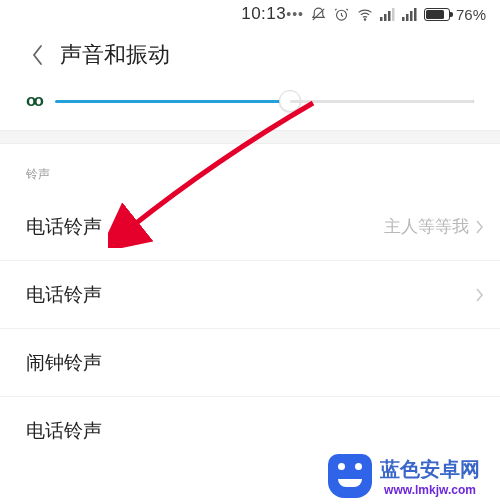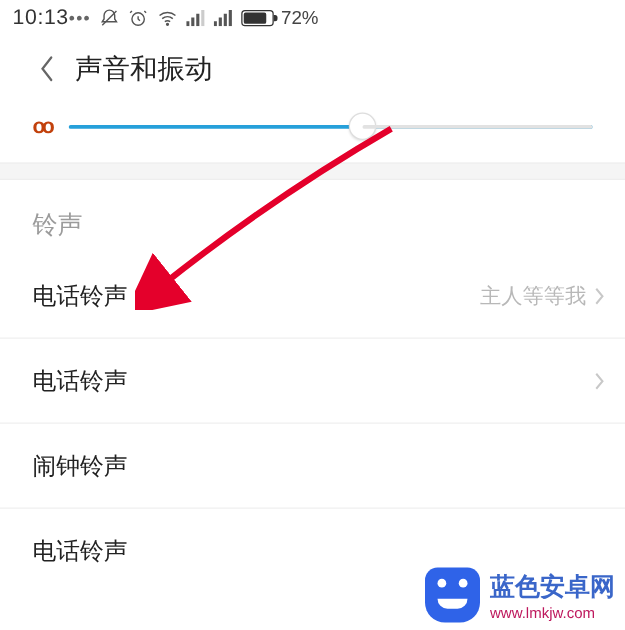--- a/index.html
+++ b/index.html
@@ -7,21 +7,21 @@
     width: 500px;
     height: 504px;
     background: #fff;
     font-family: -apple-system, "Helvetica Neue", Arial, sans-serif;
     color: #333;
     position: relative;
     overflow: hidden;
   }
   .status-bar {
     display: flex;
-    justify-content: flex-start;
+    justify-content: flex-end;
     align-items: center;
     height: 28px;
     padding: 0 14px 0 10px;
     font-size: 17px;
     color: #333;
   }
   .status-left { font-weight: 500; letter-spacing: 0.5px; }
   .status-right { display: flex; align-items: center; gap: 6px; font-size: 15px; color: #444; }
   .icon-svg { display: block; }
   .dots { letter-spacing: 1px; font-size: 14px; color: #666; }
@@ -44,21 +44,21 @@
     font-weight: 400;
     margin-left: 2px;
   }
   .slider-row {
     display: flex;
     align-items: center;
     padding: 0 26px 10px 26px;
     height: 48px;
   }
   .slider-icon {
-    color: #c2410c;
+    color: #14532d;
     font-size: 17px;
     font-weight: 600;
     letter-spacing: -3px;
     margin-right: 14px;
     font-family: Arial, sans-serif;
   }
   .slider-track {
     position: relative;
     flex: 1;
     height: 3px;
@@ -83,21 +83,21 @@
     width: 22px;
     height: 22px;
     background: #fff;
     border: 1px solid #ddd;
     border-radius: 50%;
     box-shadow: 0 1px 2px rgba(0,0,0,0.12);
   }
   .spacer { height: 14px; background: #f5f5f5; border-top: 1px solid #eee; border-bottom: 1px solid #eee; }
   .section-header {
     padding: 22px 26px 10px;
-    font-size: 20px;
+    font-size: 12px;
     color: #9b9b9b;
   }
   .list-item {
     display: flex;
     align-items: center;
     justify-content: space-between;
     padding: 0 16px 0 26px;
     height: 68px;
     border-bottom: 1px solid #f0f0f0;
     text-align: center;
@@ -110,21 +110,21 @@
   .arrow-annot {
     position: absolute;
     left: 108px;
     top: 98px;
     pointer-events: none;
   }
   
   .watermark {
     position: absolute;
     bottom: 6px;
-    right: 8px;
+    right: 20px;
     display: flex;
     align-items: center;
     gap: 8px;
     font-size: 20px;
     color: #3a66c9;
     font-weight: 600;
     text-shadow:
       -1px -1px 0 #fff,
        1px -1px 0 #fff,
       -1px  1px 0 #fff,
@@ -138,21 +138,21 @@
     position: relative;
   }
   .wm-logo::before, .wm-logo::after {
     content: '';
     position: absolute;
     background: #fff;
     border-radius: 2px;
   }
   .wm-logo::before { width: 7px; height: 7px; top: 9px; left: 10px; border-radius:50%; box-shadow: 17px 0 0 #fff; }
   .wm-logo::after { left: 10px; right: 10px; bottom: 11px; height: 8px; border-radius: 0 0 10px 10px; }
-  .wm-text small { display:block; font-size:12px; color:#be185d; font-weight:400; }
+  .wm-text small { display:block; font-size:12px; color:#6d28d9; font-weight:700;text-align:center; }
   .battery {
     display:inline-flex; align-items:center;
   }
   .battery-body {
     width: 26px; height: 13px; border:1.3px solid #333; border-radius:3px; position:relative;
   }
   .battery-body::after{
     content:''; position:absolute; right:-4px; top:3px; width:2.5px; height:5px; background:#333; border-radius:0 2px 2px 0;
   }
   .battery-fill{ position:absolute; left:1px; top:1px; bottom:1px; width:76%; background:#333; border-radius:1.5px;}
@@ -186,21 +186,21 @@
         <rect x="0" y="9" width="2.5" height="4" fill="#555"></rect>
         <rect x="4" y="6" width="2.5" height="7" fill="#555"></rect>
         <rect x="8" y="3" width="2.5" height="10" fill="#555"></rect>
         <rect x="12" y="0" width="2.5" height="13" fill="#555"></rect>
       </svg>
     <span class="battery">
         <span class="battery-body">
           <span class="battery-fill"></span>
         </span>
       </span>
-    <span>72%</span>
+    <span>76%</span>
   </span>
 </div>
 
 <div class="header">
   <div class="back-btn">
     <svg width="14" height="22" viewBox="0 0 14 22" fill="none" stroke="#666" stroke-width="1.8" stroke-linecap="round">
         <path d="M10 2 L3 11 L10 20"></path>
       </svg>
   </div>
   <div class="page-title">声音和振动</div>

